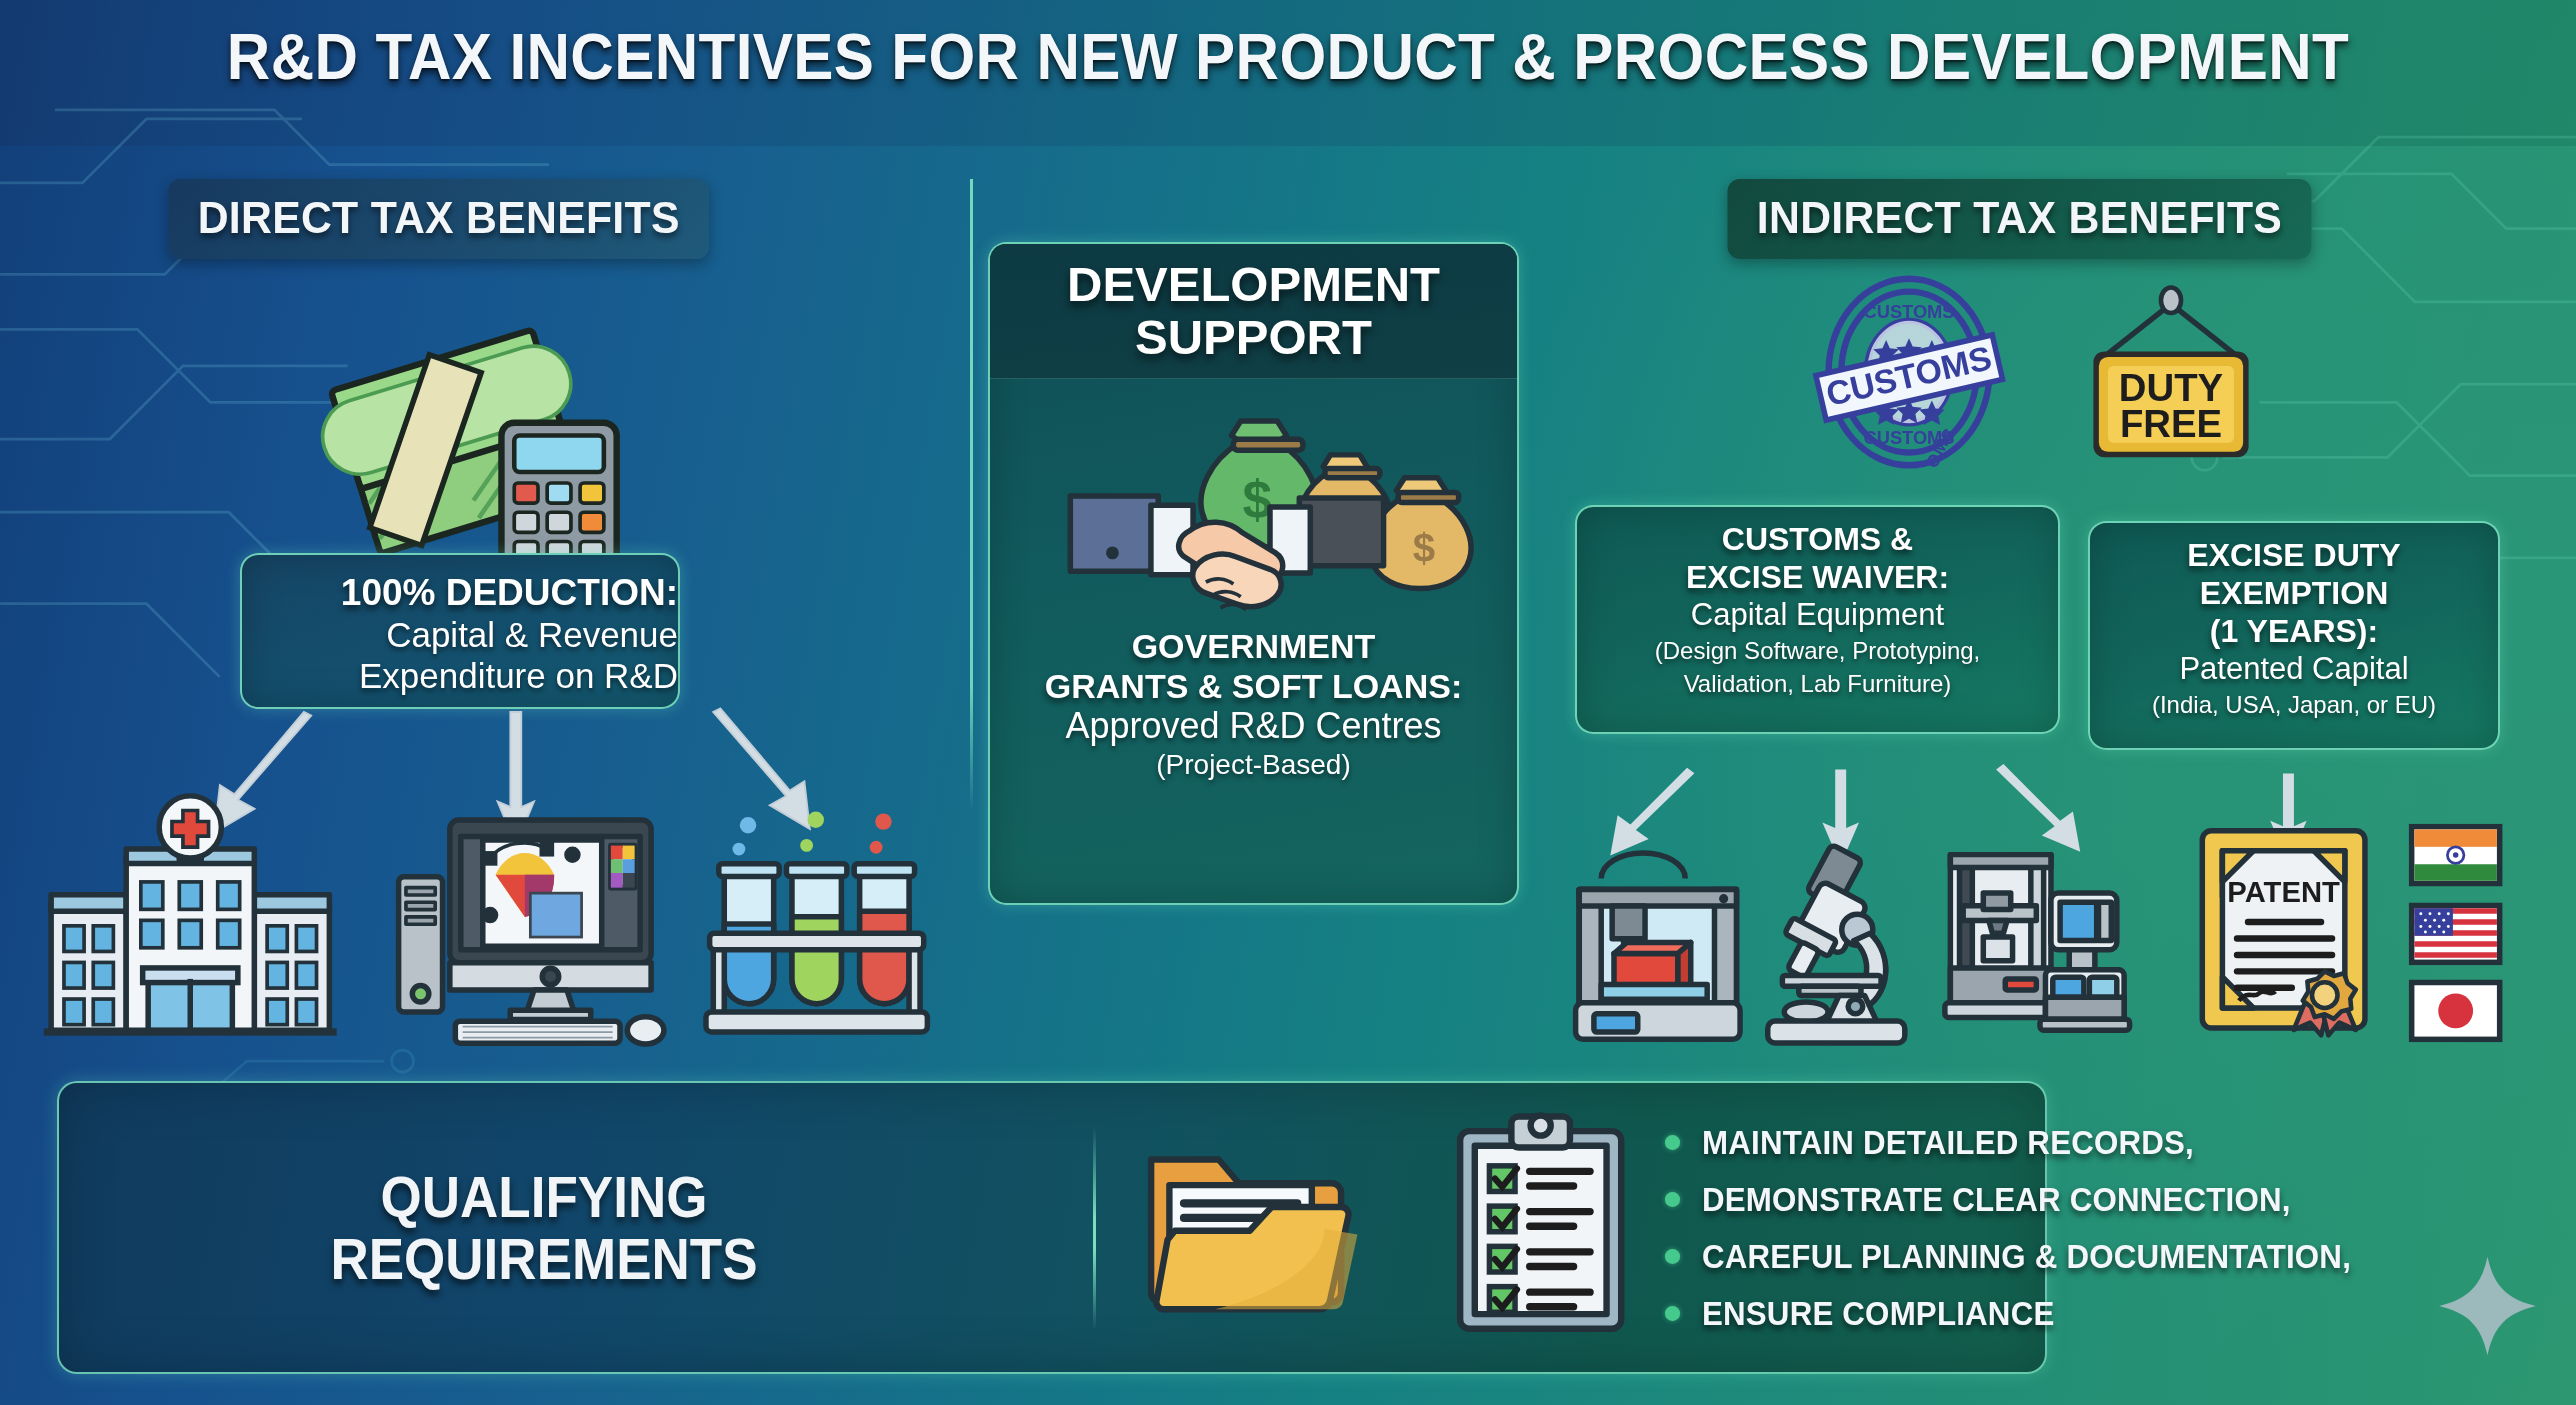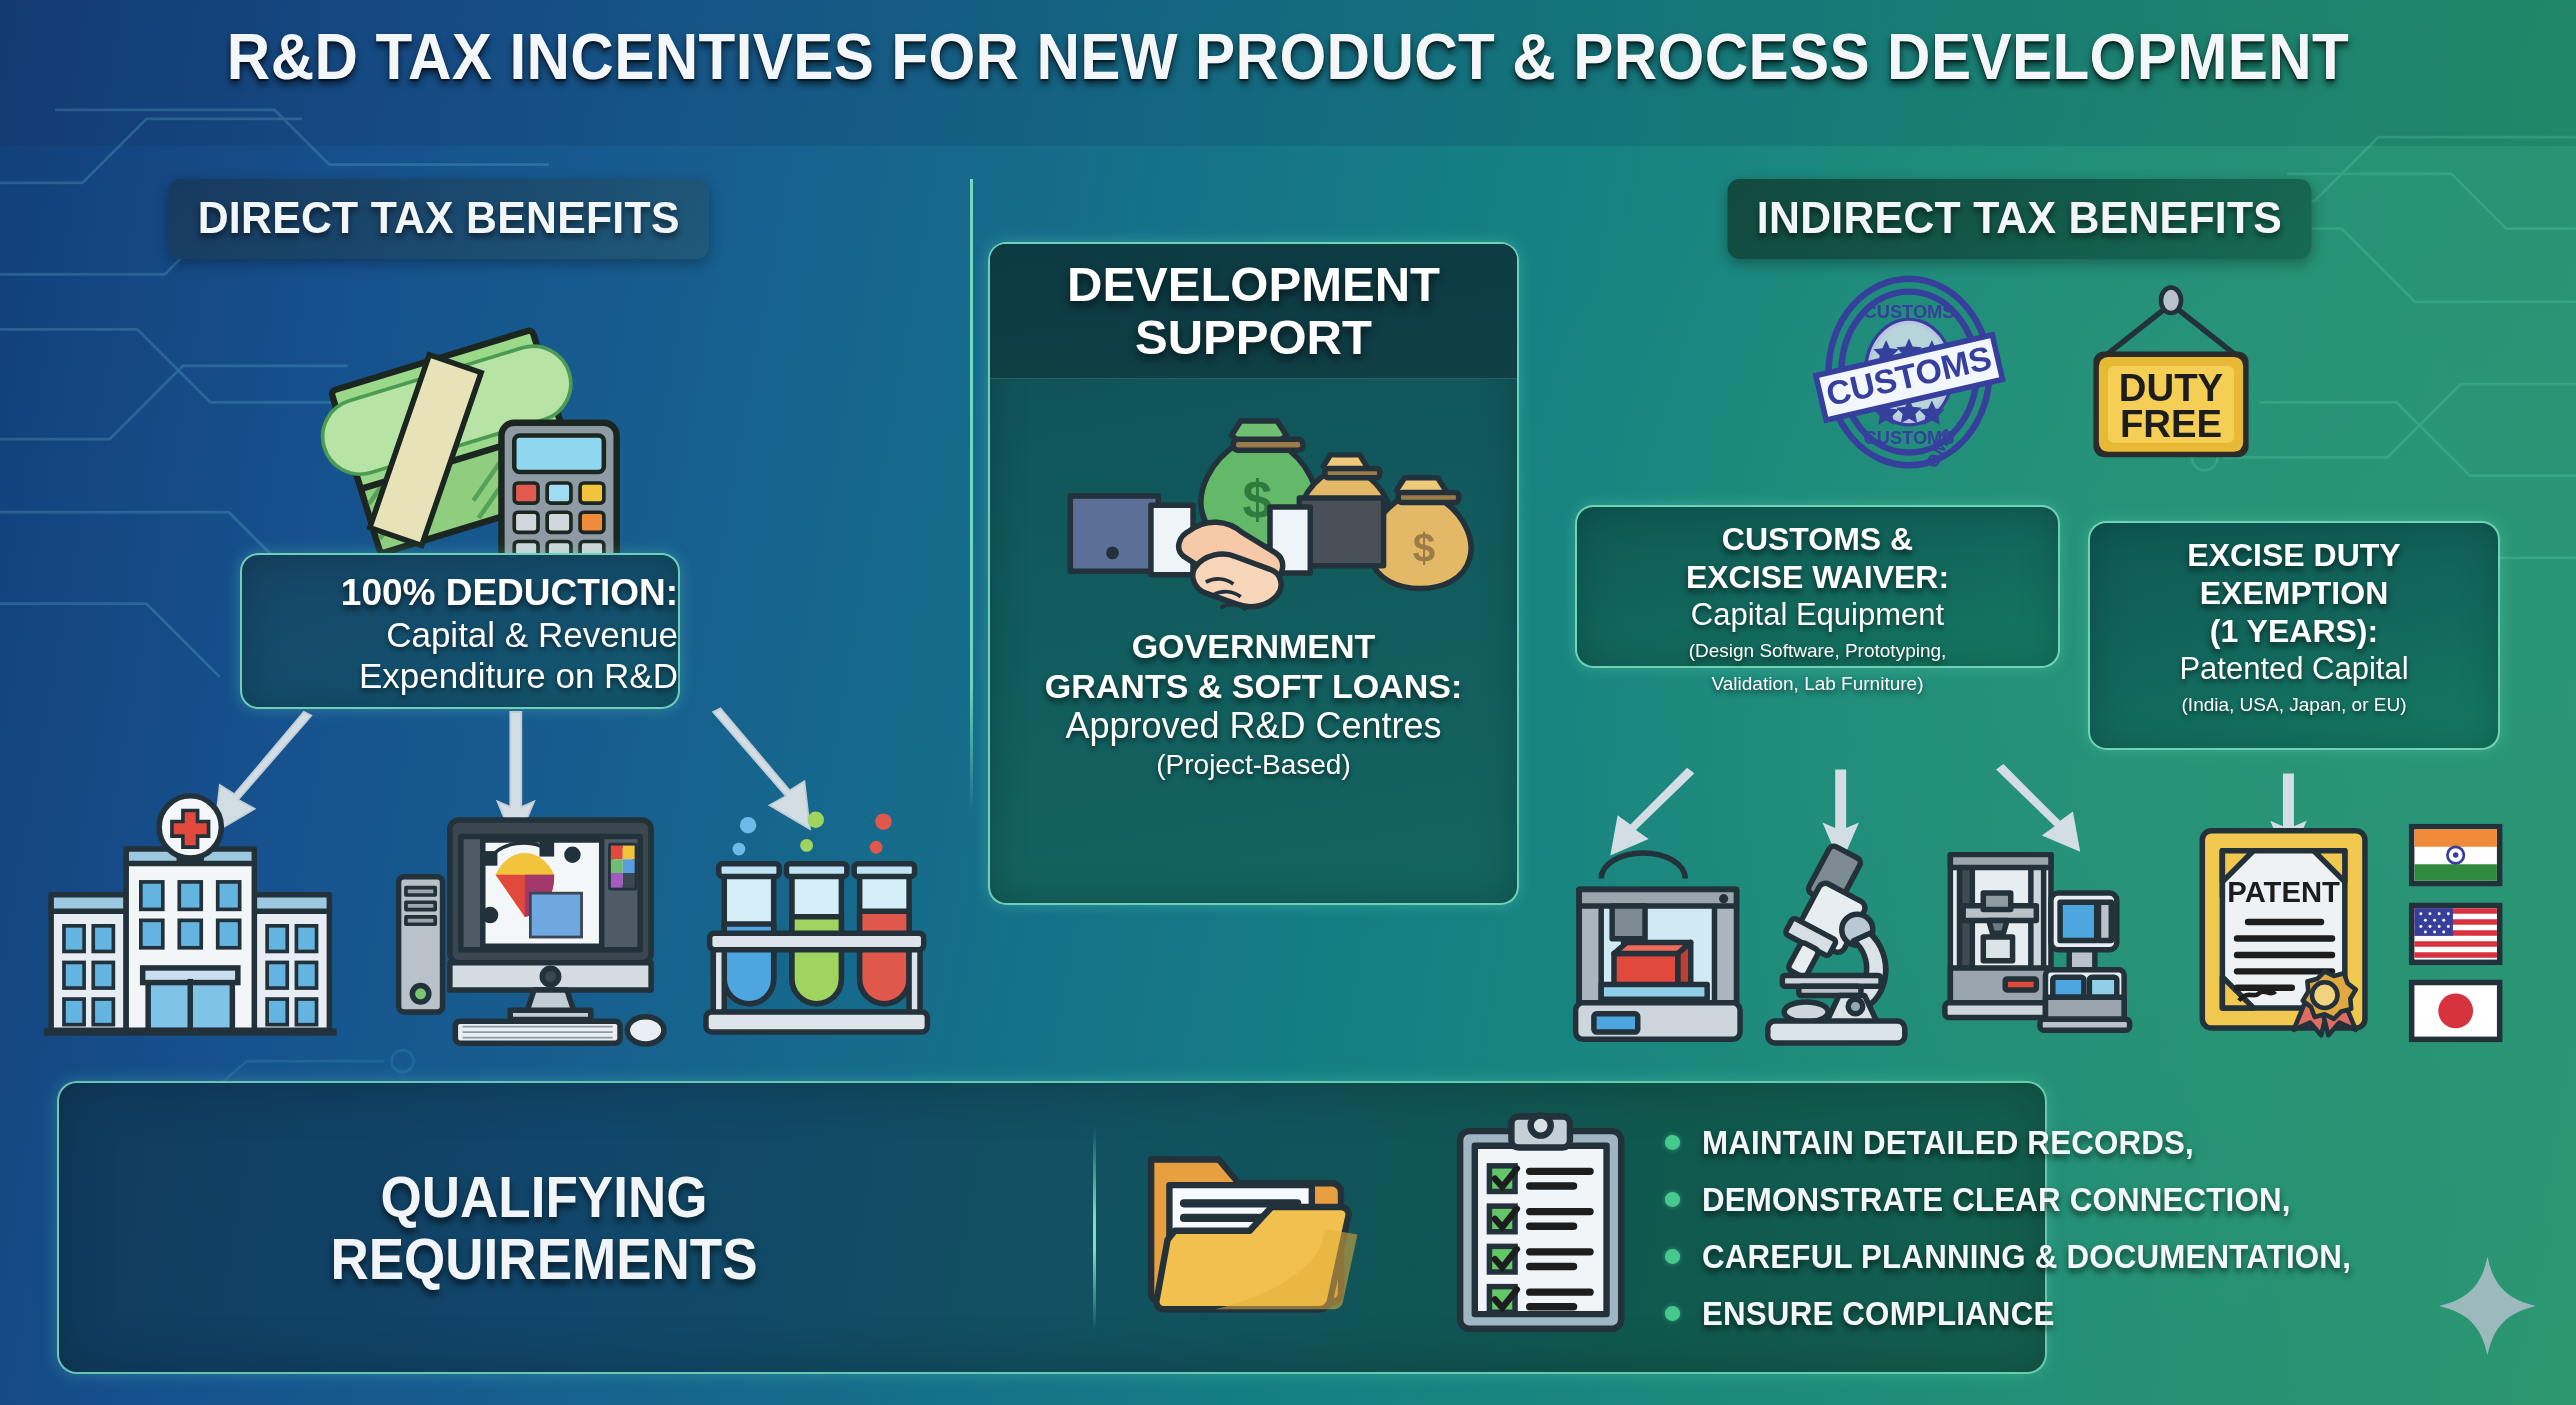--- a/index.html
+++ b/index.html
@@ -118,25 +118,25 @@
   #panel-support .foot .hl  { font-size:34px; line-height:40px; }
   #panel-support .foot .sub { font-size:36px; line-height:40px; font-weight:400; }
   #panel-support .foot .sub2{ font-size:28px; line-height:37px; font-weight:400;
                               text-shadow:0 2.7px 5.5px rgba(0,0,0,.55); display:block;}
 
   
   .card-right {
     background:linear-gradient(165deg,#0f5a55 0%,#12665b 50%,#157a63 100%);
     padding-top:12.8px;
   }
-  #card-customs { left:1575px; top:505px; width:485px; height:163px; }
+  #card-customs { left:1575px; top:505px; width:485px; height:229px; }
   #card-excise  { left:2088px; top:505px; width:412px; height:229px;margin-top:16px; }
   .card-right .hl  { font-size:32px; line-height:38px; }
   .card-right .sub { font-size:31px; line-height:38px; font-weight:400; }
-  .card-right .sub-sm { font-size:19px; line-height:33px; font-weight:400;
+  .card-right .sub-sm { font-size:24px; line-height:33px; font-weight:400;
                         display:block; text-shadow:0 2.7px 5.5px rgba(0,0,0,.55); }
 
   
   #bottom {
     position:absolute; left:57px; top:1081px; width:1990px; height:293px;
     border:2.7px solid rgba(126,230,196,.8);
     border-radius:20px;
     background:linear-gradient(100deg,#103b5e 0%,#11466a 26%,#11525f 55%,#10584f 78%,#13604f 100%);
     box-shadow:0 0 16.5px rgba(120,240,200,.25), inset 0 0 55px rgba(0,0,0,.22);
     overflow:hidden;

